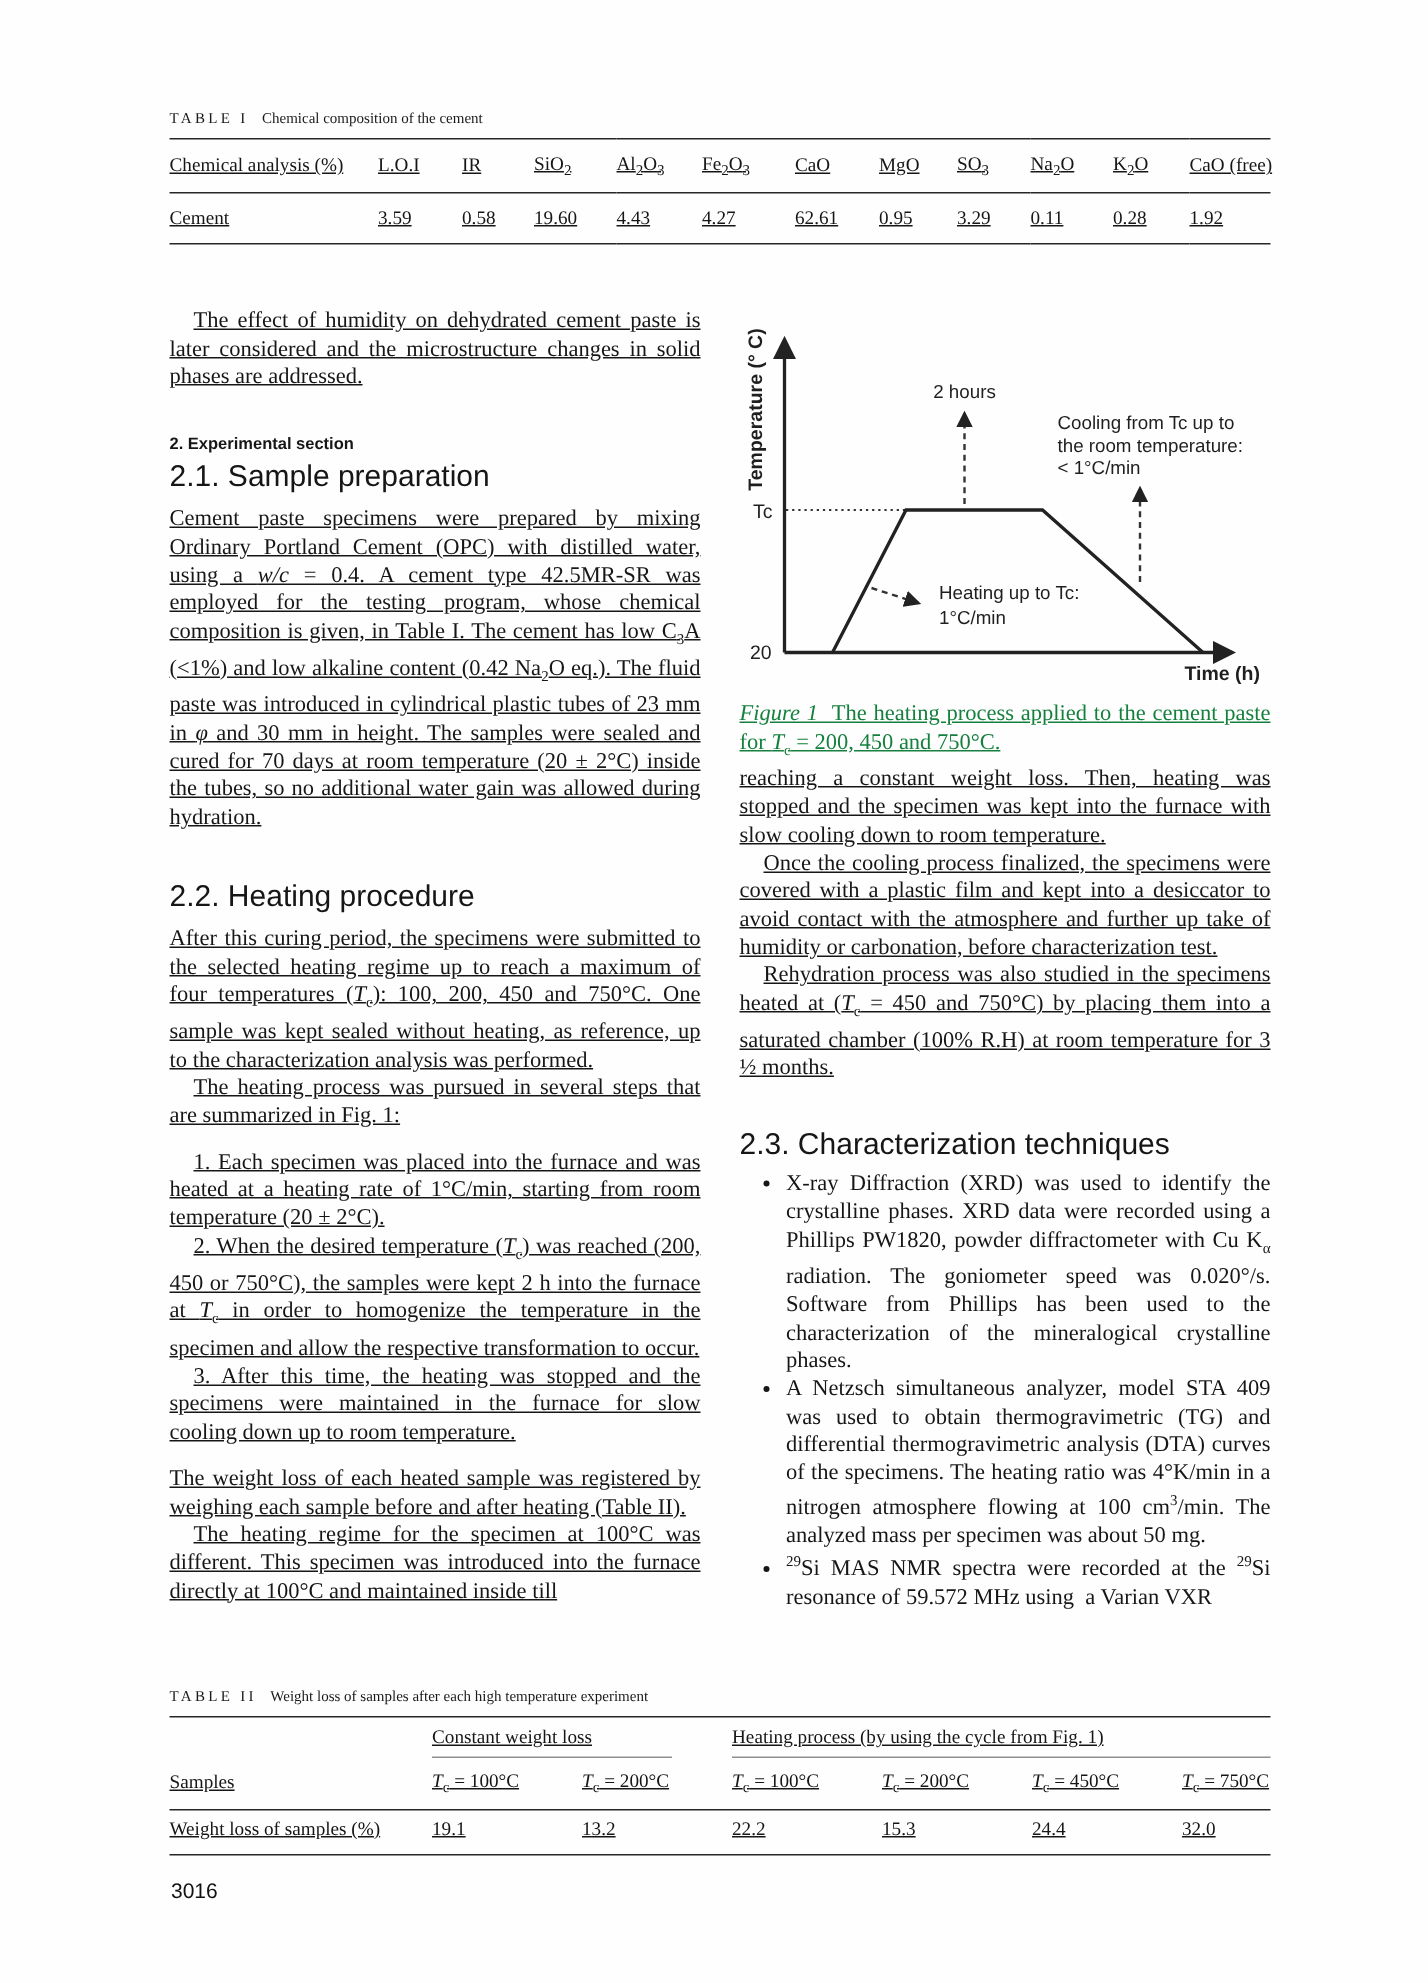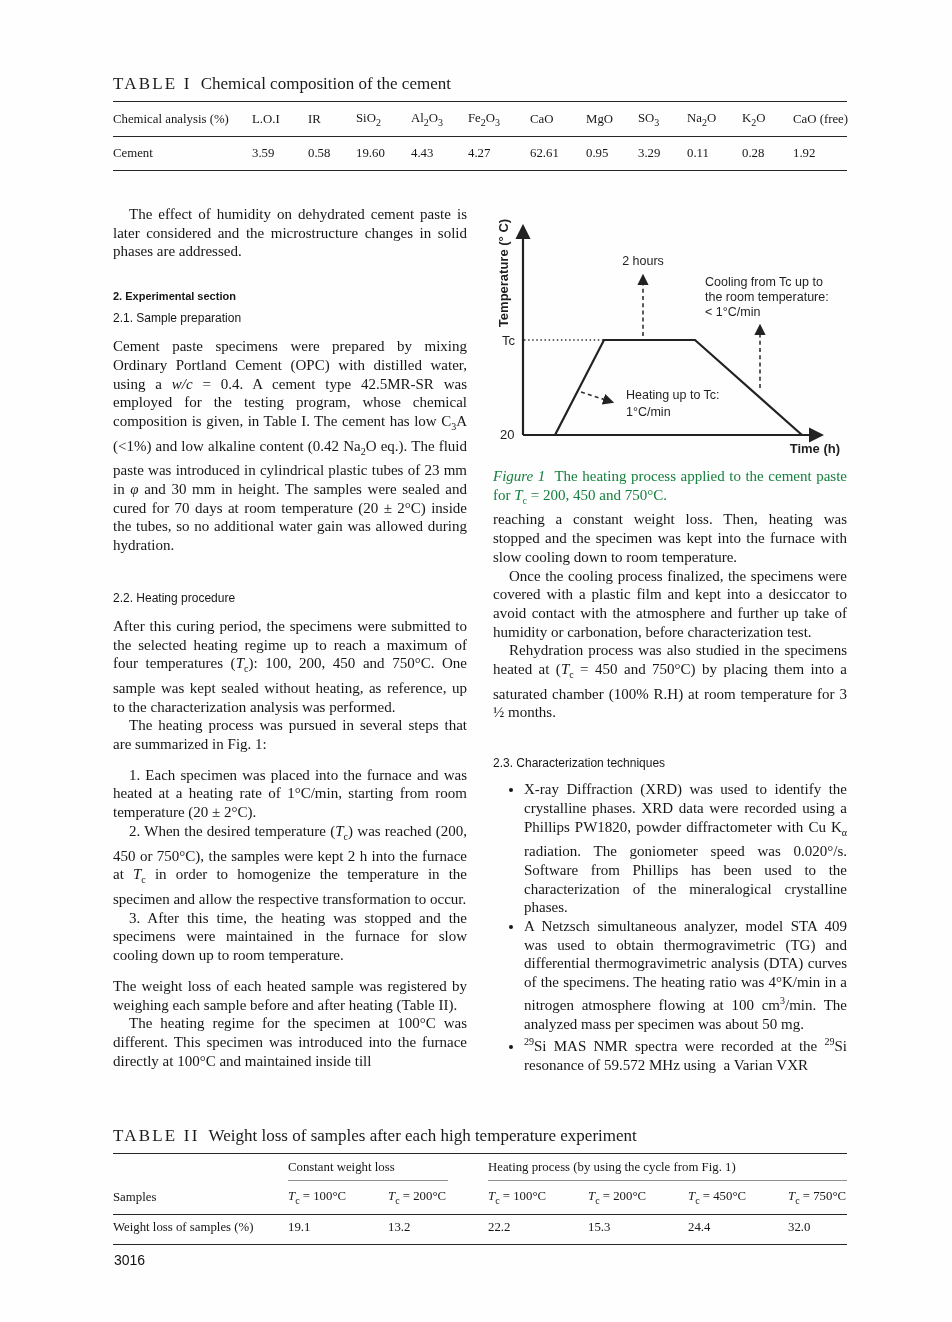--- a/index.html
+++ b/index.html
@@ -3,44 +3,44 @@
 <meta charset="utf-8">
 <style>
   html,body{margin:0;padding:0;background:#ffffff;}
   .page{position:relative;width:952px;height:1322px;background:#fefefe;overflow:hidden;
         font-family:"Liberation Serif",serif;color:#161616;}
 
   
   .tbl-block{position:absolute;left:113px;width:734px;}
   #table1-block{top:74px;}
   #table2-block{top:1126px;}
-  .tbl-title{font-size:17px;color:#1a1a1a;margin:0 0 7px 0;}
+  .tbl-title{font-size:10px;color:#1a1a1a;margin:0 0 7px 0;}
   .tbl-label{letter-spacing:2.2px;margin-right:9px;}
   table{border-collapse:collapse;table-layout:fixed;width:734px;}
   .rule-top{border-top:1.7px solid #262626;}
   td,th{font-weight:normal;text-align:left;vertical-align:middle;white-space:nowrap;
-        font-size:12.8px;padding:0;}
+        font-size:12.8px;padding:0;text-decoration:underline;}
   .t1 .hdr td{padding:9px 0 8px 0;border-bottom:1.2px solid #262626;}
   .t1 .dat td{padding:9px 0 9px 0;border-bottom:1.7px solid #262626;}
   .t2 .grp td{padding:6px 0 0 0;}
   .grp-wrap{text-align:left;padding-bottom:5px;border-bottom:1.8px solid #909090;}
   .grp1-wrap{width:160px;}
   .grp2-wrap{width:100%;box-sizing:border-box;}
   .t2 .hdr td{padding:8px 0 8px 0;border-bottom:1.2px solid #262626;}
   .t2 .dat td{padding:5px 0 9px 0;border-bottom:1.7px solid #262626;}
 
   
   #columns{position:absolute;left:113px;top:205px;width:734px;display:grid;
            grid-template-columns:354px 354px;column-gap:26px;}
   .col{width:354px;}
-  .col p{margin:0;font-size:15px;line-height:18.7px;text-align:justify;}
+  .col p{margin:0;font-size:15px;line-height:18.7px;text-align:justify;text-decoration:underline;}
   .ind{text-indent:16px;}
   h2.sec{font-family:"Liberation Sans",sans-serif;font-weight:700;font-size:11px;
          margin:26px 0 2px 0;line-height:19px;}
-  h3.sub{font-family:"Liberation Sans",sans-serif;font-weight:400;font-size:12px;
+  h3.sub{font-family:"Liberation Sans",sans-serif;font-weight:400;font-size:20px;
          margin:0 0 9px 0;line-height:20px;}
   h3.h22{margin-top:33px;}
   h3.h23{margin-top:31px;margin-bottom:7px;}
   .gap-s{margin-top:12px !important;}
   ul.tech{margin:0;padding:0 0 0 31px;list-style:disc outside;}
   ul.tech li{font-size:15px;line-height:18.7px;text-align:justify;margin:0;}
   sub,sup{font-size:10px;}
 
   
   .figure-box{width:354px;height:252px;margin:0 0 10px 0;}

